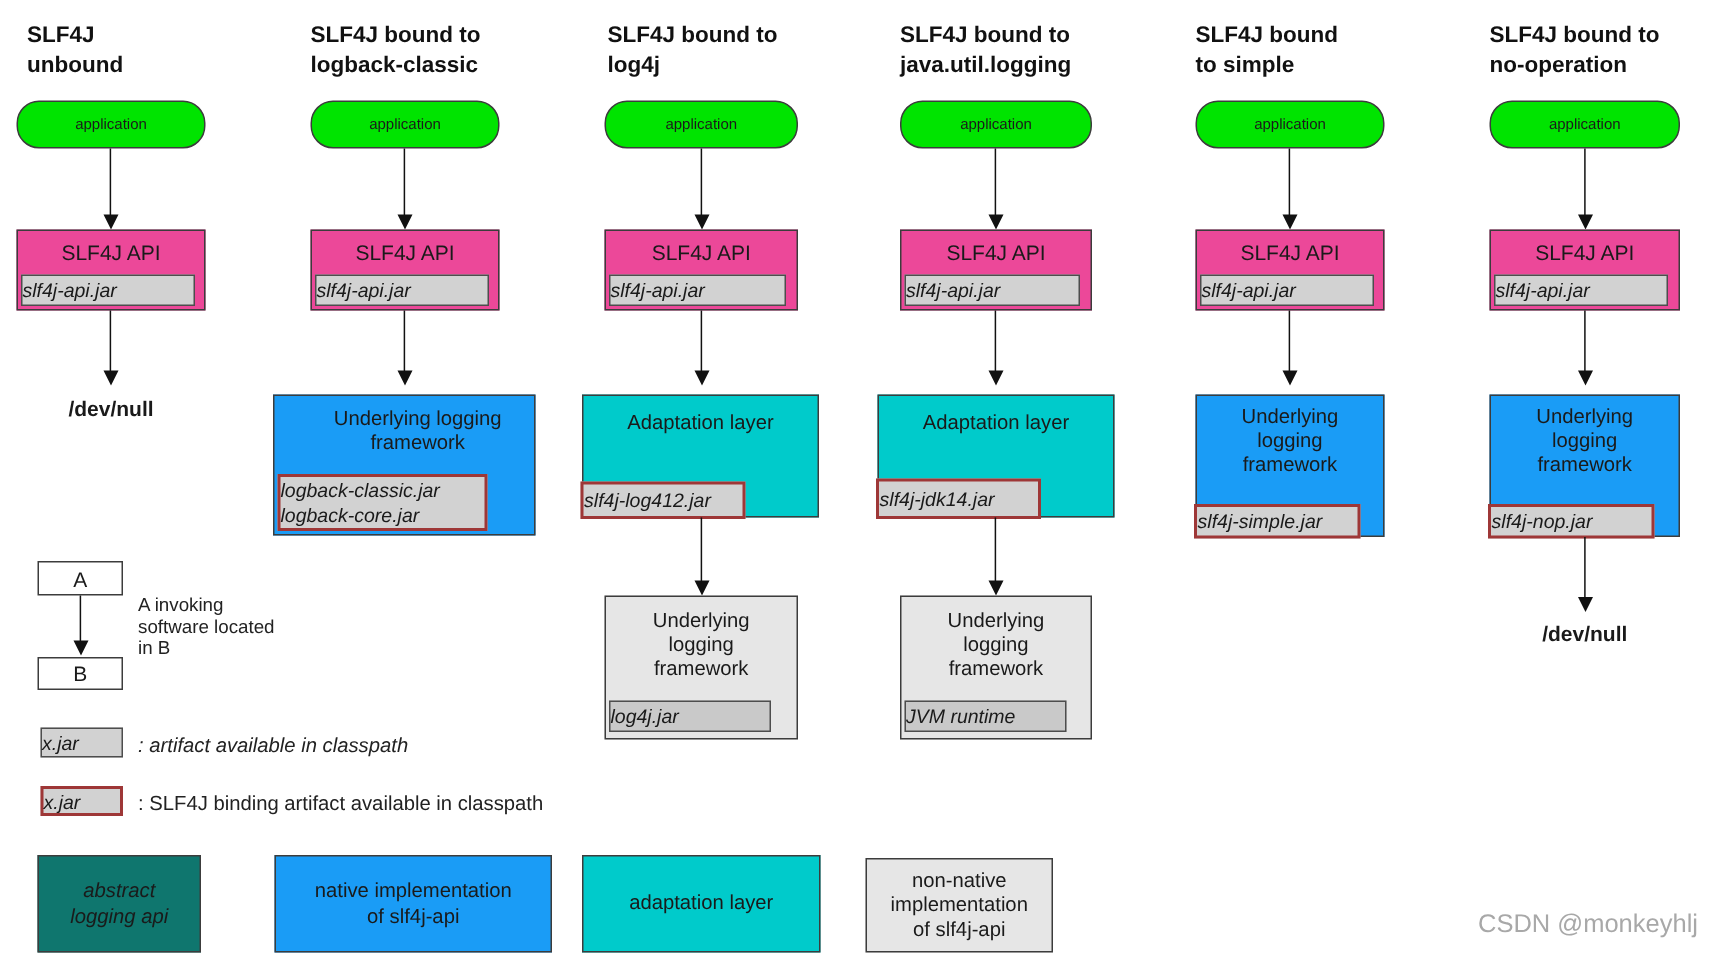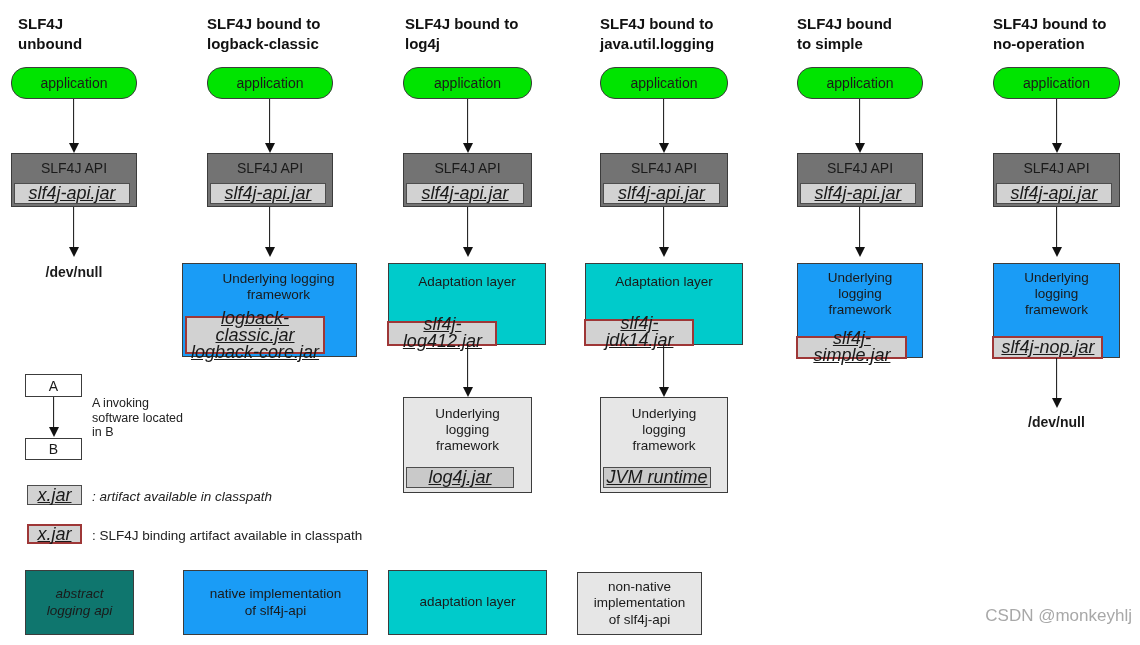--- a/index.html
+++ b/index.html
@@ -12,35 +12,35 @@
   .title {
     position:absolute; font-weight:bold; font-size:15px; line-height:19.5px;
     white-space:nowrap; color:#111;
   }
 
   .box {
     position:absolute; box-sizing:border-box; border:1.6px solid #3c3c3c;
     display:flex; flex-direction:column; align-items:center; justify-content:center;
     text-align:center;
   }
-  .app  { background:#00e400; font-size:14px;border-radius:15px; }
-  .api  { background:#737373; justify-content:flex-start; font-size:14px; }
+  .app  { background:#00e400; font-size:10px;border-radius:15px; }
+  .api  { background:#ec4899; justify-content:flex-start; font-size:14px; }
   .api .api-label { margin-top:6px; }
   .native { background:#1a9cf6; }
   .teal   { background:#00cbcb; }
   .graybox{ background:#e6e6e6; }
 
   .toplabel {
     position:absolute; left:0; right:0; font-size:13.5px; line-height:16px; text-align:center;
   }
 
   .jar {
     position:absolute; box-sizing:border-box; background:#d2d2d2; border:1.6px solid #4d4d4d;
-    font-style:italic; font-size:18px; display:flex; flex-direction:column;
-    align-items:center; justify-content:center; text-align:center; line-height:17px;text-decoration:underline;
+    font-style:italic; font-size:13px; display:flex; flex-direction:column;
+    align-items:flex-start; justify-content:center; text-align:center; line-height:17px;
   }
   .jar.binding { border:2px solid #9e3737; }
   .jar.dark { background:#c9c9c9; }
 
   .arrow { position:absolute; width:11px; }
   .arrow::before {
     content:""; position:absolute; left:50%; transform:translateX(-50%);
     top:0; bottom:7px; width:1.8px; background:#111;
   }
   .arrow::after {

